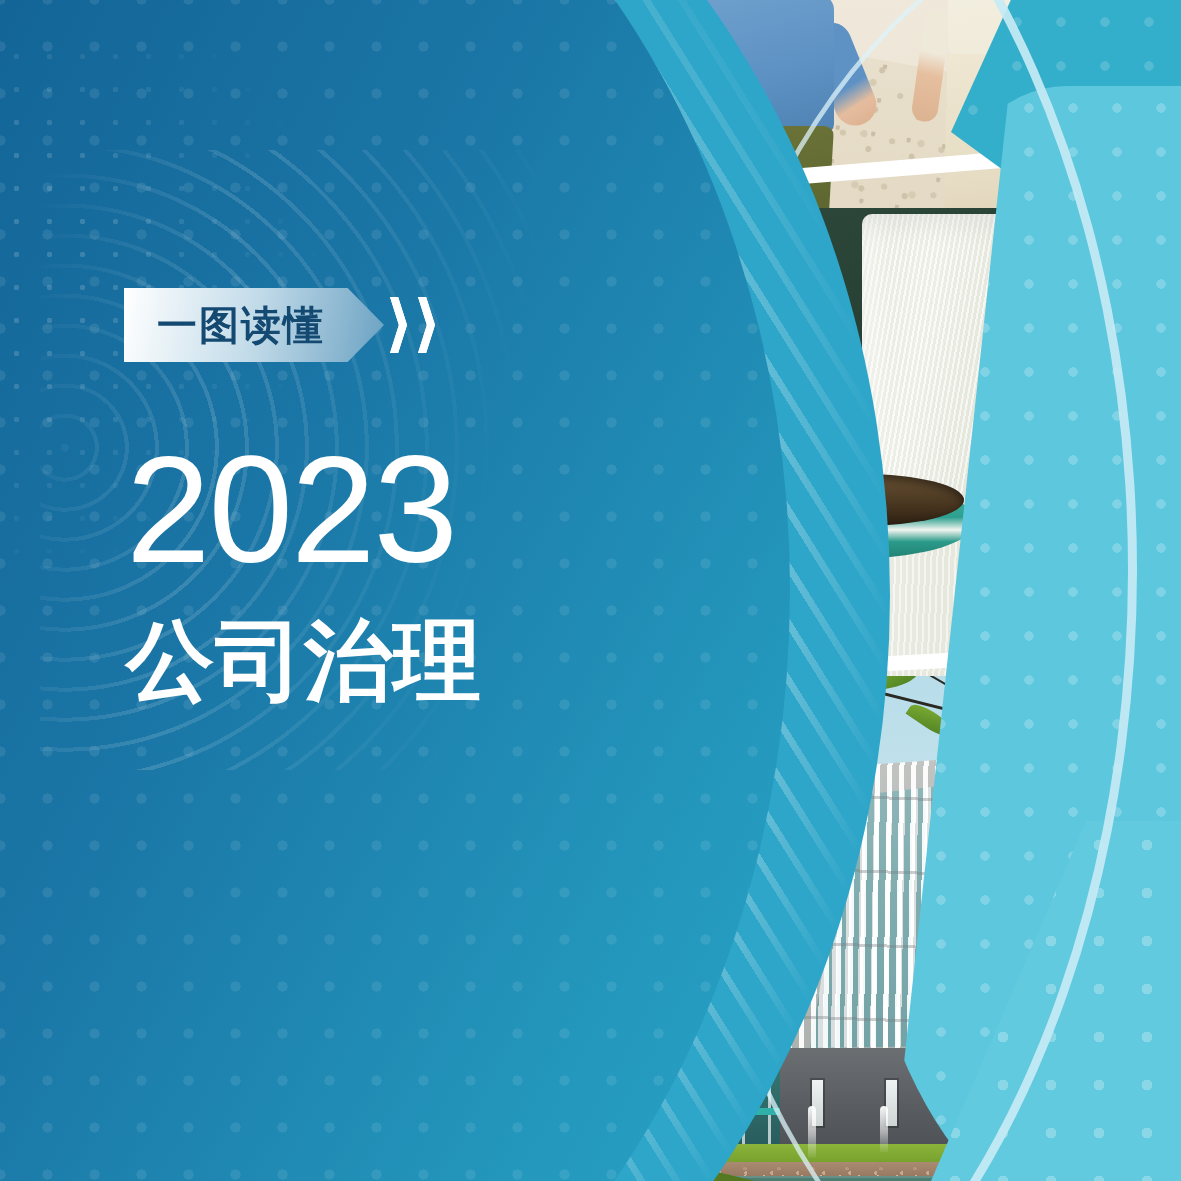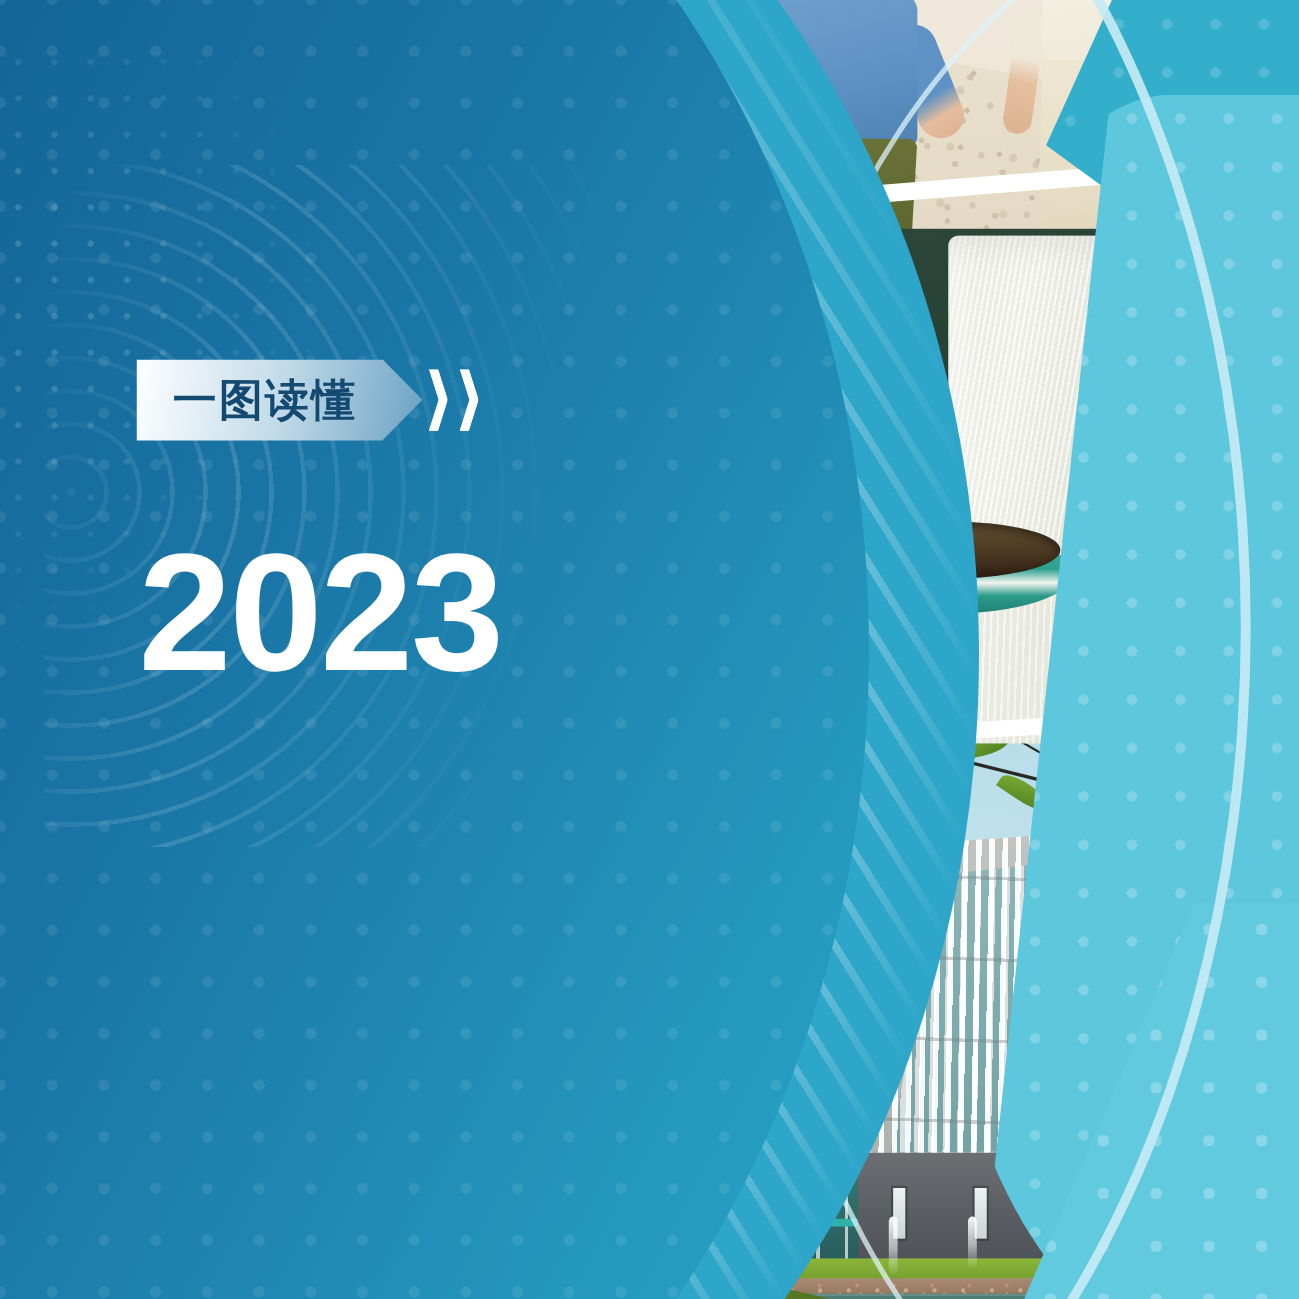--- a/index.html
+++ b/index.html
@@ -334,21 +334,21 @@
     position:absolute; left:40px; top:150px; width:620px; height:620px;
     background-image:repeating-radial-gradient(circle at 4% 48%,
         rgba(255,255,255,.14) 0 4px, rgba(255,255,255,0) 4px 30px);
     -webkit-mask-image:linear-gradient(100deg, transparent 0%, #000 30%, transparent 72%);
             mask-image:linear-gradient(100deg, transparent 0%, #000 30%, transparent 72%);
   }
 
   
   .badge-wrap {
     position:absolute; left:124px; top:288px;
-    display:flex; align-items:center; height:91px;margin-top:30px;
+    display:flex; align-items:flex-start; height:91px;
   }
   .badge-bar {
     position:relative; height:74px; width:260px;
     background:linear-gradient(100deg,#ffffff 0%,#e9f2f7 18%,#c2dbe9 50%,#8fb9d2 80%,#6aa2c2 100%);
     clip-path:polygon(0 0, 86% 0, 100% 50%, 86% 100%, 0 100%);
     display:flex; align-items:center; justify-content:center;
   }
   .badge-text {
     font-size:40px; font-weight:bold; color:#144a72; letter-spacing:2px;
     padding-right:26px; line-height:1;
@@ -359,22 +359,22 @@
     width:17px; height:56px; background:#ffffff;
     clip-path:polygon(0 0, 48% 0, 100% 50%, 48% 100%, 0 100%, 52% 50%);
   }
   .chev.c2 { margin-left:2px; }
 
   
   .title-block {
     position:absolute; left:126px; top:432px; width:600px; color:#ffffff;
   }
   .year {
-    font-size:152px; font-weight:bold; line-height:1.02;
-    letter-spacing:-2px; margin-bottom:16px;margin-top:48px;
+    font-size:152px; font-weight:normal; line-height:1.02;
+    letter-spacing:-2px; margin-bottom:16px;
   }
   .tline {
     font-size:88px; font-weight:bold; line-height:1.32;
     letter-spacing:1px;
   }
 </style>
 </head>
 <body>
 
 <div id="poster">
@@ -490,15 +490,16 @@
   <div class="badge-wrap">
     <div class="badge-bar">
       <span class="badge-text">一图读懂</span>
     </div>
     <span class="chev"></span>
     <span class="chev c2"></span>
   </div>
 
   <div class="title-block">
     <div class="year">2023</div>
+    <div class="tline">公司治理</div>
   </div>
 
 </div>
 
 </body></html>

